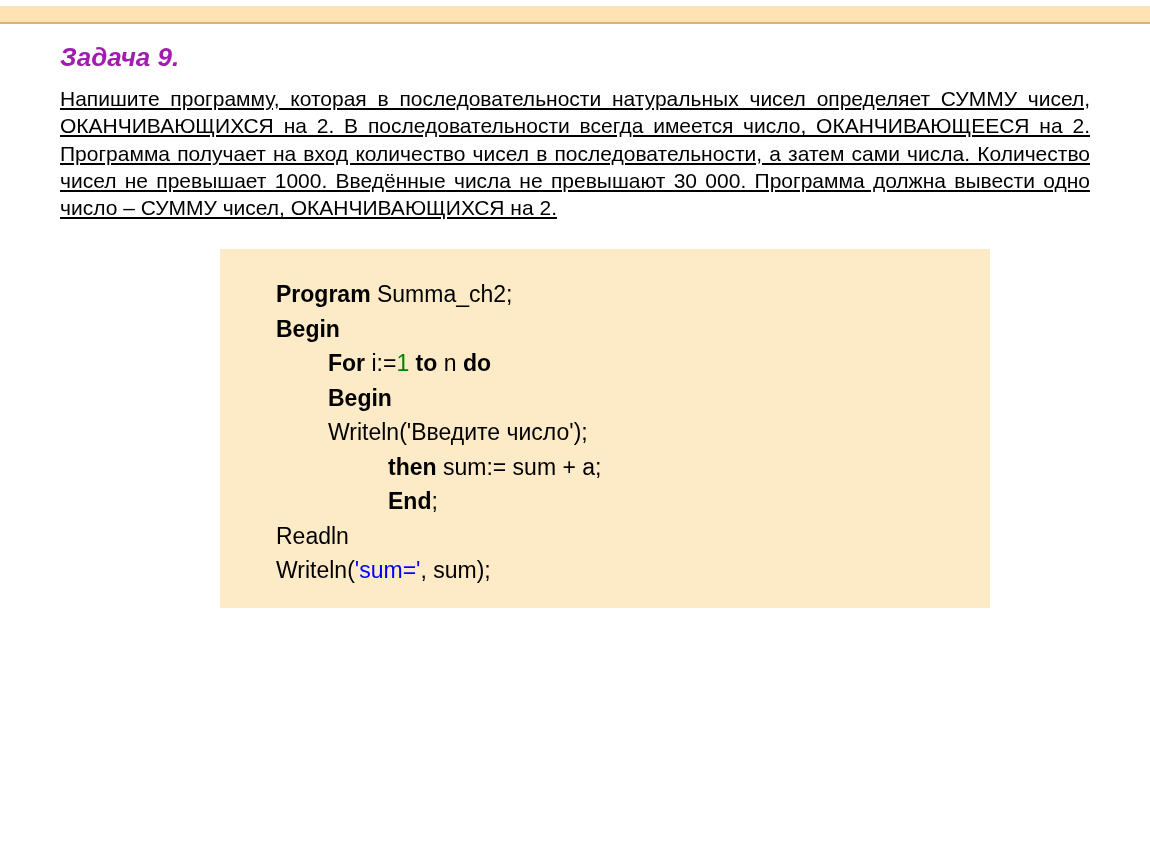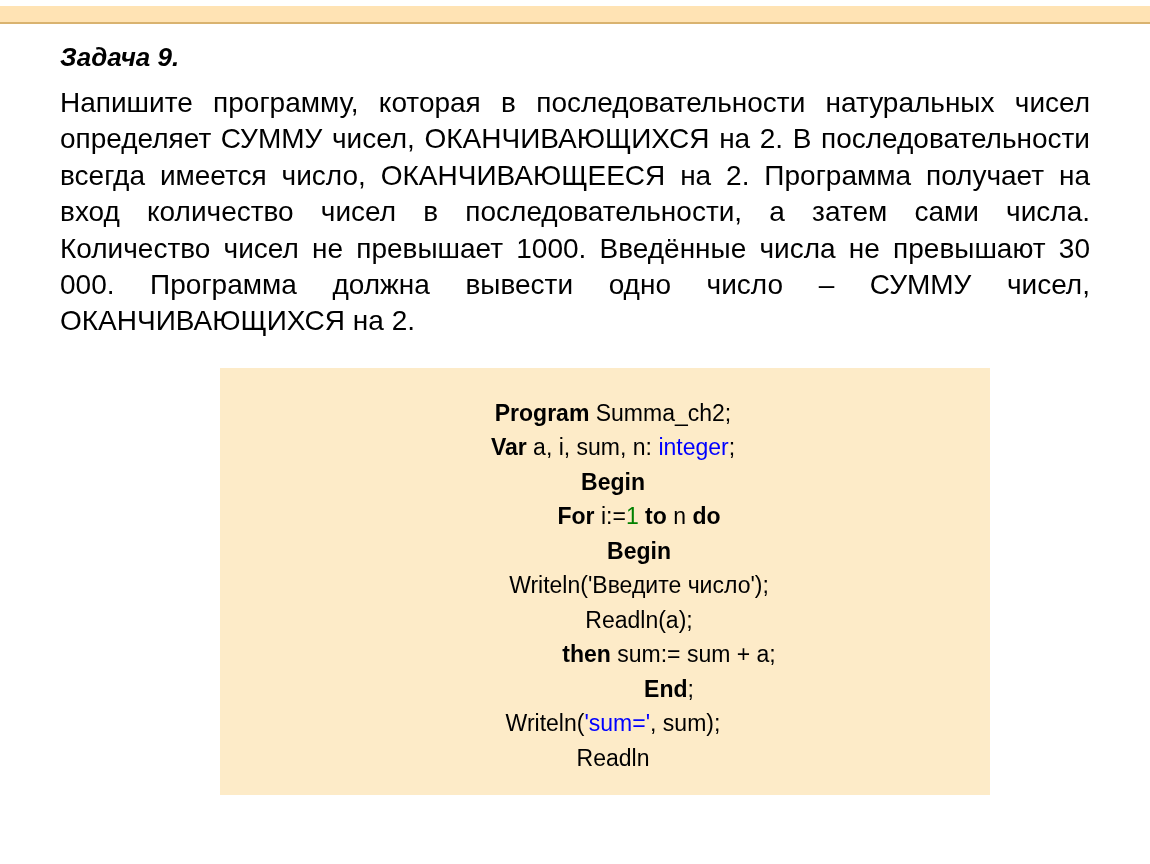--- a/index.html
+++ b/index.html
@@ -17,42 +17,42 @@
     height: 16px;
     border-bottom: 2px solid #d9b370;
     margin-top: 6px;
   }
   .content {
     padding: 18px 60px 0 60px;
   }
   .task-title {
     font-style: italic;
     font-weight: bold;
-    color: #000000;
+    color: #a21caf;
     font-size: 26px;
     margin-bottom: 12px;
   }
   .problem {
-    font-size: 28px;
+    font-size: 21px;
     line-height: 1.3;
     text-align: justify;
+    text-decoration: underline;
   }
   .code-box {
     background: #fdebc8;
     font-size: 23px;
     line-height: 1.5;
     padding: 28px 40px 20px 48px;
     white-space: nowrap;
     margin-top: 28px;
     margin-left: 160px;
     margin-right: 100px;
   }
   .code-line {
     font-family: Arial, Helvetica, sans-serif;
-    text-align: center;
   }
   .kw { font-weight: bold; }
   .blue { color: #0000ff; }
   .green { color: #008000; }
   .ind1 { padding-left: 8px; }
   .ind2 { padding-left: 60px; }
   .ind3 { padding-left: 120px; }
 </style>
 </head>
 <body>
@@ -63,41 +63,37 @@
 
   <div class="task-title">Задача 9.</div>
 
   <div class="problem">Напишите программу, которая в последовательности натуральных чисел определяет СУММУ чисел, ОКАНЧИВАЮЩИХСЯ на 2. В последовательности всегда имеется число, ОКАНЧИВАЮЩЕЕСЯ на 2. Программа получает на вход количество чисел в последовательности, а затем сами числа. Количество чисел не превышает 1000. Введённые числа не превышают 30 000. Программа должна вывести одно число – СУММУ чисел, ОКАНЧИВАЮЩИХСЯ на 2.</div>
 
   <div class="code-box">
     <div class="code-line ind1">
       <span class="kw">Program</span><span> Summa_ch2;</span>
     </div>
     <div class="code-line ind1">
-      <span class="kw">Var</span><span> a, i, sum, n: </span><span class="blue">integer</span><span>;</span>
-    </div>
-    <div class="code-line ind1">
       <span class="kw">Begin</span>
     </div>
     <div class="code-line ind2">
       <span class="kw">For</span><span> i:=</span><span class="green">1</span><span> </span><span class="kw">to</span><span> n </span><span class="kw">do</span>
     </div>
     <div class="code-line ind2">
       <span class="kw">Begin</span>
     </div>
     <div class="code-line ind2">Writeln('Введите число');</div>
-    <div class="code-line ind2">Readln(a);</div>
     <div class="code-line ind3">
       <span class="kw">then</span><span> sum:= sum + a;</span>
     </div>
     <div class="code-line ind3">
       <span class="kw">End</span><span>;</span>
     </div>
+    <div class="code-line ind1">Readln</div>
     <div class="code-line ind1">
       <span>Writeln(</span><span class="blue">'sum='</span><span>, sum);</span>
     </div>
-    <div class="code-line ind1">Readln</div>
     <div class="code-line ind1">
       
     </div>
   </div>
 
 </div>
 
 </body></html>

